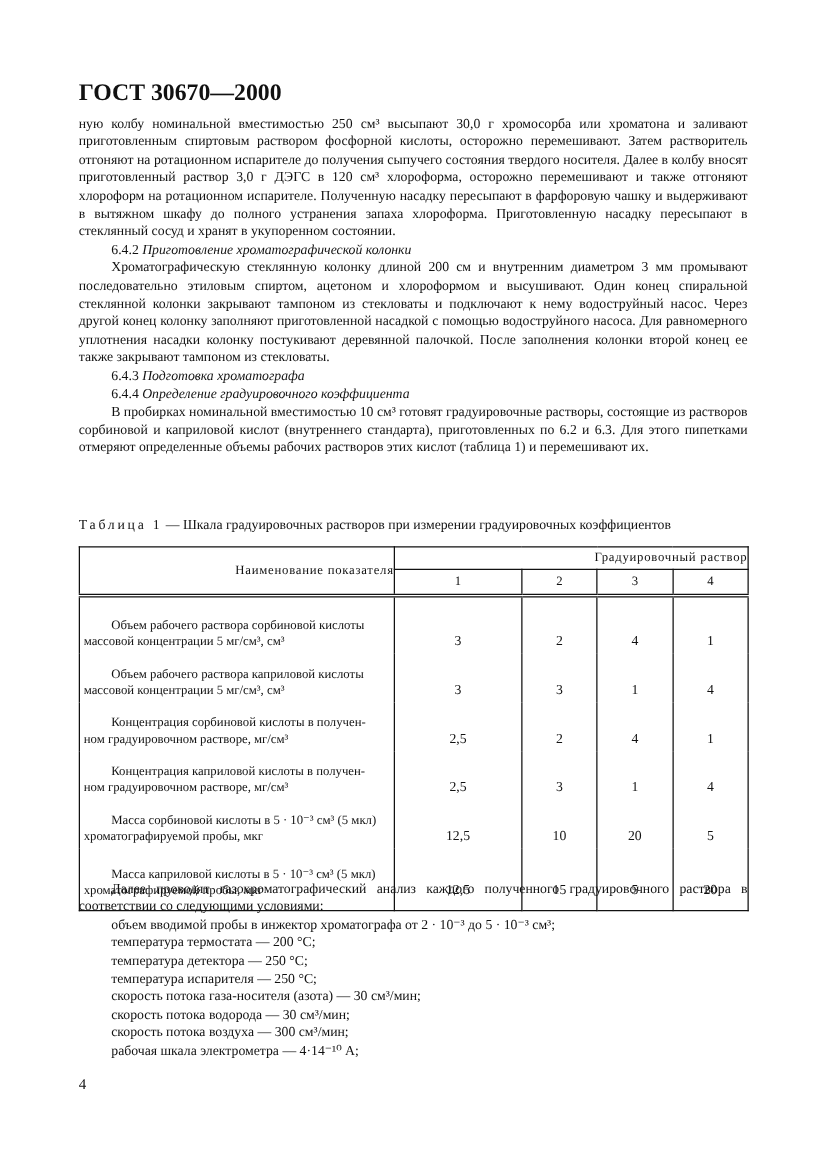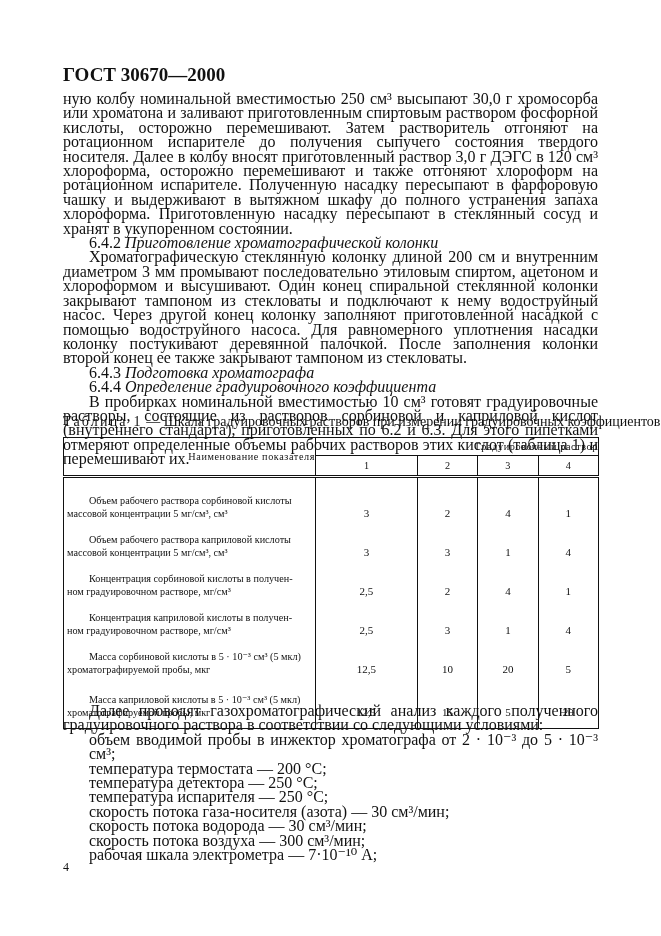--- a/index.html
+++ b/index.html
@@ -6,30 +6,30 @@
   body {
     width: 661px; height: 936px; position: relative; overflow: hidden;
     font-family: "Liberation Serif", "DejaVu Serif", serif; color: #111;
   }
   .page-header {
     position: absolute; left: 63px; top: 64px;
     font-family: "Liberation Serif", serif; font-weight: bold; font-size: 19px;
   }
   .body-text {
     position: absolute; left: 63px; width: 535px;
-    font-size: 16px; line-height: 14.4px; text-align: justify;
+    font-size: 11px; line-height: 14.4px; text-align: justify;
   }
   .body-text p { margin: 0; }
   .body-text .indent { text-indent: 26px; }
   .body-text .sub { padding-left: 26px; }
   .body-text .sub i { }
   #block1 { top: 92px; }
   #block2 { top: 704px; }
   .caption {
-    position: absolute; left: 63px; top: 414px; font-size: 14px; width: 560px; white-space: nowrap;
+    position: absolute; left: 63px; top: 414px; font-size: 11px; width: 560px; white-space: nowrap;
   }
   .caption .spaced { letter-spacing: 2.2px; }
   table.t1 {
     position: absolute; left: 63px; top: 437px; width: 536px;
     border-collapse: collapse; font-size: 10.2px; line-height: 13px;
   }
   table.t1 td, table.t1 th {
     border-left: 1px solid #111; border-right: 1px solid #111; padding: 0; font-weight: normal;
   }
   table.t1 thead th { border-top: 1px solid #111; }
@@ -121,16 +121,16 @@
 
 <div class="body-text" id="block2">
   <p class="indent">Далее проводят газохроматографический анализ каждого полученного градуировочного раствора в соответствии со следующими условиями:</p>
   <p class="sub">объем вводимой пробы в инжектор хроматографа от 2 · 10⁻³ до 5 · 10⁻³ см³;</p>
   <p class="sub">температура термостата — 200 °С;</p>
   <p class="sub">температура детектора — 250 °С;</p>
   <p class="sub">температура испарителя — 250 °С;</p>
   <p class="sub">скорость потока газа-носителя (азота) — 30 см³/мин;</p>
   <p class="sub">скорость потока водорода — 30 см³/мин;</p>
   <p class="sub">скорость потока воздуха — 300 см³/мин;</p>
-  <p class="sub">рабочая шкала электрометра — 7·10⁻¹⁰ А;</p>
+  <p class="sub">рабочая шкала электрометра — 4·14⁻¹⁰ А;</p>
 </div>
 
 <div class="page-number">4</div>
 
 </body></html>

